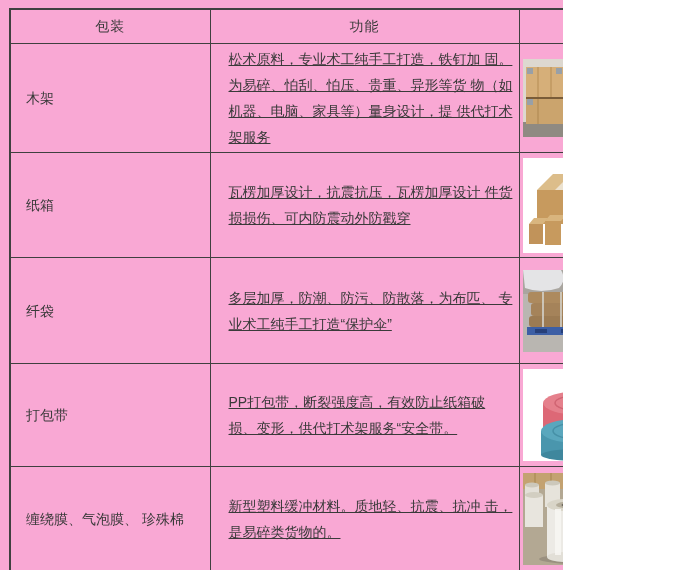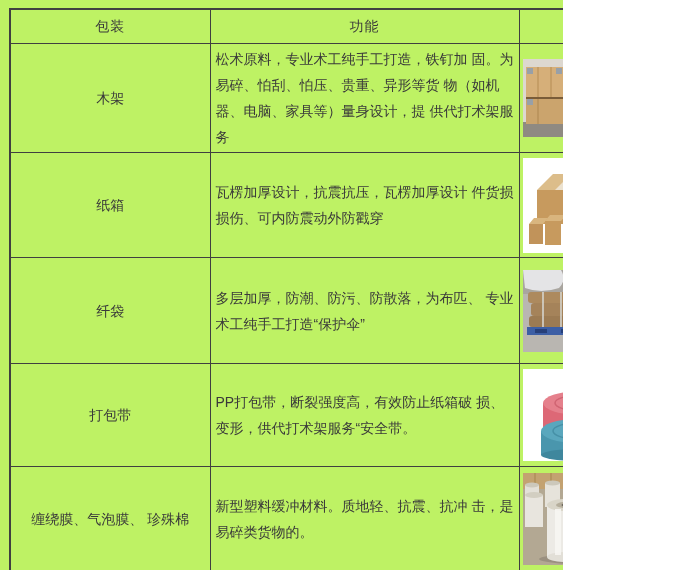--- a/index.html
+++ b/index.html
@@ -1,32 +1,32 @@
 <!DOCTYPE html>
 <html><head>
 <meta charset="utf-8">
 <style>
   html,body{margin:0;padding:0;background:#ffffff;}
   .page{
-    position:relative;width:563px;height:570px;background:#bef264;overflow:hidden;
+    position:relative;width:563px;height:570px;background:#f9a8d4;overflow:hidden;
     font-family:"Liberation Sans","DejaVu Sans",sans-serif;color:#3a3a3a;
   }
   table.spec{
     position:absolute;left:9px;top:8px;width:681px;
     border-collapse:collapse;table-layout:fixed;
     border:2px solid #404040;
   }
   table.spec th, table.spec td{
     border:1px solid #404040;
     font-size:14px;font-weight:400;color:#3a3a3a;
     overflow:hidden;
   }
   th.hdr{height:31px;text-align:center;vertical-align:middle;letter-spacing:1px;}
-  td.pack{text-align:center;vertical-align:middle;padding:0 4px;line-height:22px;}
-  td.func{vertical-align:middle;text-align:left;padding:2px 4px 2px 5px;line-height:26px;}
+  td.pack{text-align:left;vertical-align:middle;padding:0 15px;line-height:22px;}
+  td.func{vertical-align:middle;text-align:left;padding:2px 4px 2px 18px;line-height:26px;text-decoration:underline;}
   td.show{text-align:center;vertical-align:middle;padding:0;}
   td.show svg{display:block;margin:0 auto;}
   .r1 td{height:103px;} .r2 td{height:100px;} .r3 td{height:101px;}
   .r4 td{height:98px;}  .r5 td{height:100px;}
 </style>
 </head>
 <body>
 
 <div class="page">
   <table class="spec">

